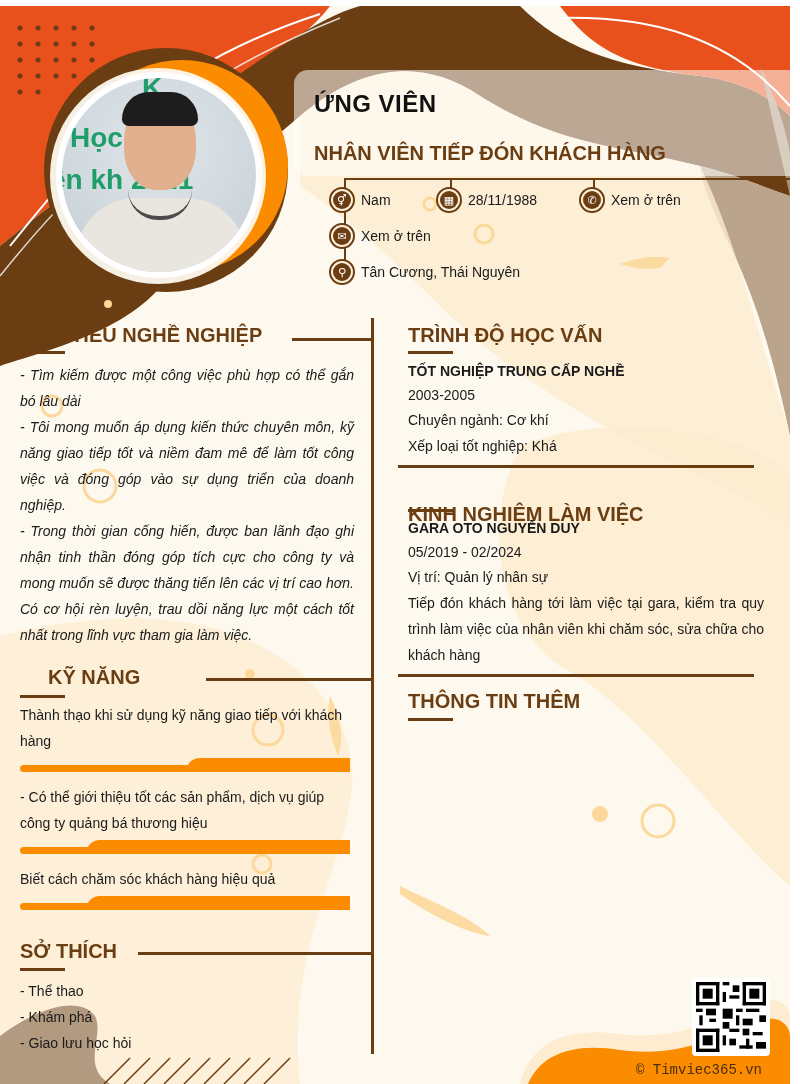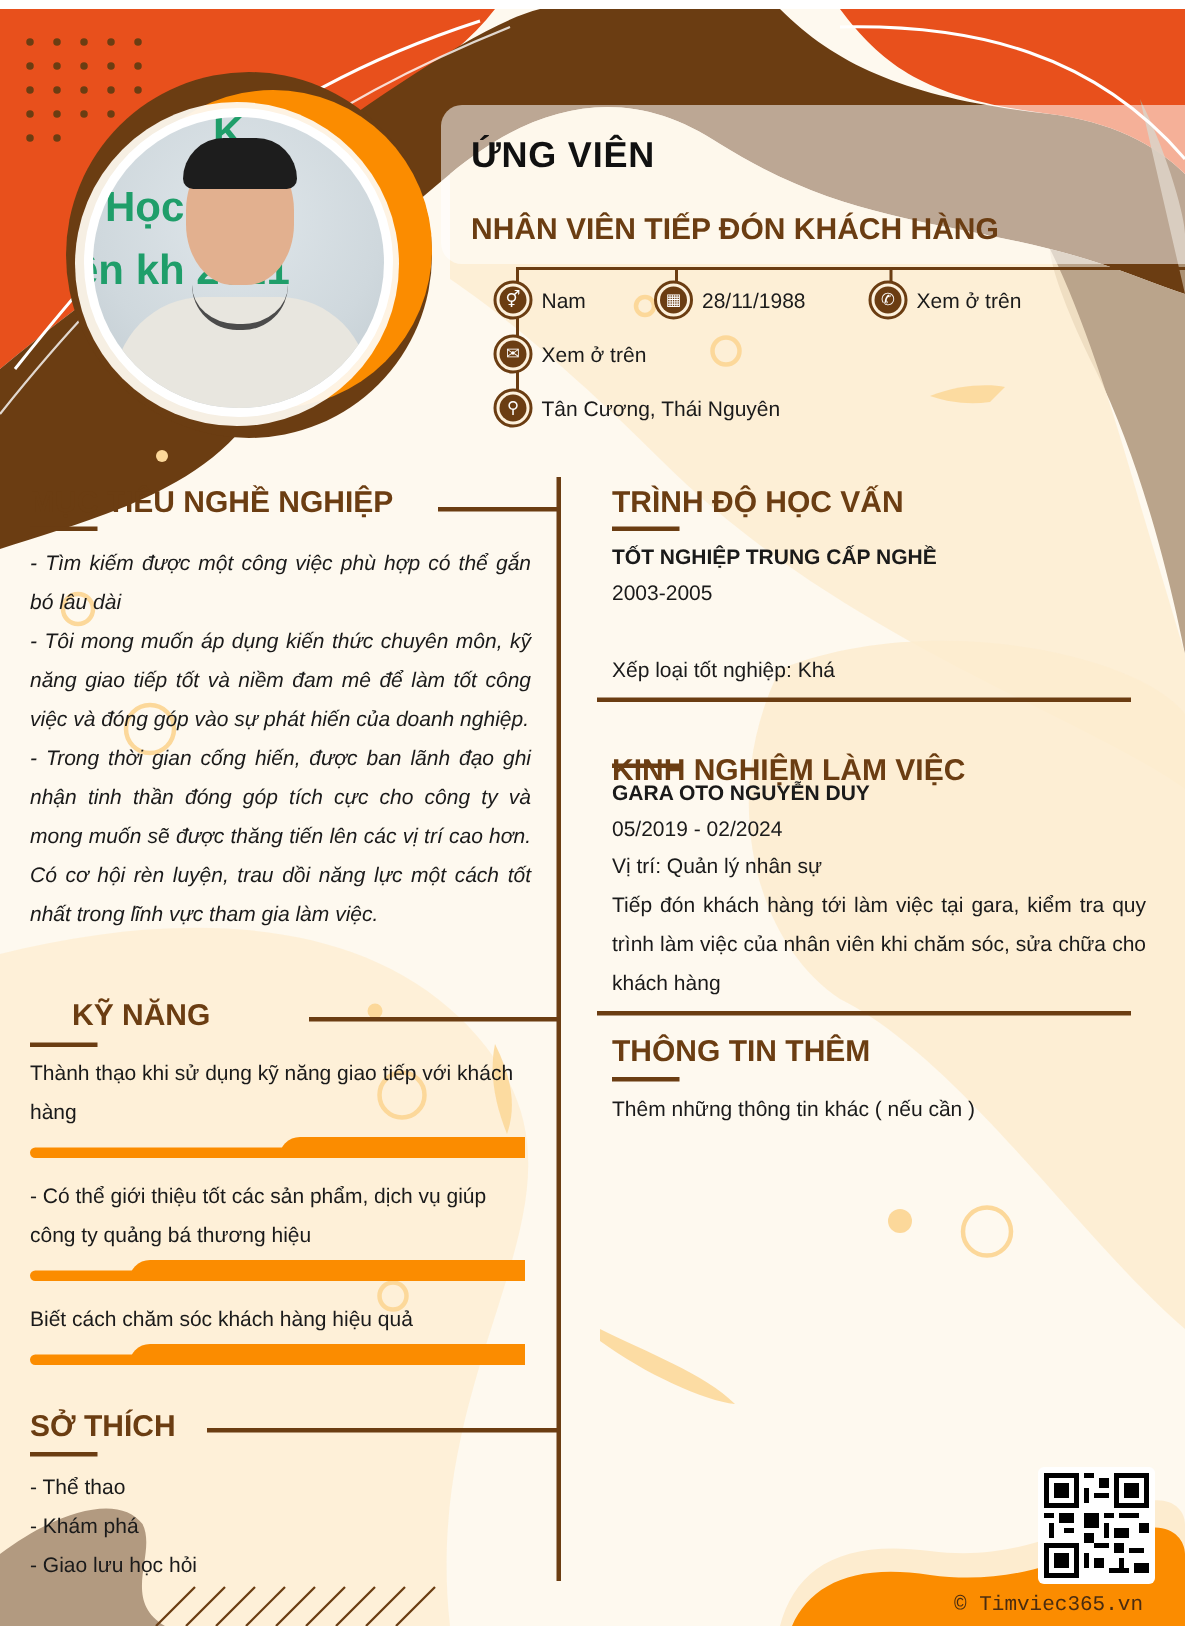--- a/index.html
+++ b/index.html
@@ -185,21 +185,21 @@
 
   <div class="hline" style="left:371px; top:312px; width:3px; height:736px;"></div>
   <div class="hline" style="left:292px; top:332px; width:80px; height:3px;"></div>
   <div class="hline" style="left:206px; top:672px; width:166px; height:3px;"></div>
   <div class="hline" style="left:138px; top:946px; width:234px; height:3px;"></div>
 
   <div class="sec-title" style="left:20px; top:318px;">MỤC TIÊU NGHỀ NGHIỆP</div>
   <div class="sec-underline" style="left:20px; top:345px;"></div>
   <div class="text objective" style="left:20px; top:356px; width:334px;">
     <div>- Tìm kiếm được một công việc phù hợp có thể gắn bó lâu dài</div>
-    <div>- Tôi mong muốn áp dụng kiến thức chuyên môn, kỹ năng giao tiếp tốt và niềm đam mê để làm tốt công việc và đóng góp vào sự phát hiến của doanh nghiệp.</div>
+    <div>- Tôi mong muốn áp dụng kiến thức chuyên môn, kỹ năng giao tiếp tốt và niềm đam mê để làm tốt công việc và đóng góp vào sự dụng triển của doanh nghiệp.</div>
     <div>- Trong thời gian cống hiến, được ban lãnh đạo ghi nhận tinh thần đóng góp tích cực cho công ty và mong muốn sẽ được thăng tiến lên các vị trí cao hơn. Có cơ hội rèn luyện, trau dồi năng lực một cách tốt nhất trong lĩnh vực tham gia làm việc.</div>
   </div>
 
   <div class="sec-title" style="left:4px; top:660px;margin-left:44px;">KỸ NĂNG</div>
   <div class="sec-underline" style="left:20px; top:689px;"></div>
 
   <div class="text" style="left:20px; top:696px; width:330px;">Thành thạo khi sử dụng kỹ năng giao tiếp với khách hàng</div>
   <div class="skill-bar" style="left:20px; top:752px; width:330px;">
     <div class="track"></div>
       <div class="fill" style="width:164px;"></div>
@@ -220,34 +220,34 @@
   <div class="sec-title" style="left:20px; top:934px;">SỞ THÍCH</div>
   <div class="sec-underline" style="left:20px; top:962px;"></div>
   <div class="text" style="left:20px; top:972px;">- Thể thao</div>
   <div class="text" style="left:20px; top:998px;">- Khám phá</div>
   <div class="text" style="left:20px; top:1024px;">- Giao lưu học hỏi</div>
 
   <div class="sec-title" style="left:408px; top:318px;">TRÌNH ĐỘ HỌC VẤN</div>
   <div class="sec-underline" style="left:408px; top:345px;"></div>
   <div class="text bold" style="left:408px; top:352px;">TỐT NGHIỆP TRUNG CẤP NGHỀ</div>
   <div class="text" style="left:408px; top:376px;">2003-2005</div>
+  <div class="text" style="left:408px; top:401px;">Chuyên ngành: Cơ khí</div>
   <div class="text" style="left:408px; top:427px;">Xếp loại tốt nghiệp: Khá</div>
   <div class="hline" style="left:398px; top:459px; width:356px; height:3px;"></div>
 
   <div class="sec-title" style="left:408px; top:476px;margin-top:21px;">KINH NGHIỆM LÀM VIỆC</div>
   <div class="sec-underline" style="left:408px; top:503px;"></div>
   <div class="text bold" style="left:408px; top:509px;">GARA OTO NGUYỄN DUY</div>
   <div class="text" style="left:408px; top:533px;">05/2019 - 02/2024</div>
   <div class="text" style="left:408px; top:584px; width:356px; text-align:justify;">Tiếp đón khách hàng tới làm việc tại gara, kiểm tra quy trình làm việc của nhân viên khi chăm sóc, sửa chữa cho khách hàng</div>
   <div class="text" style="left:408px; top:558px;">Vị trí: Quản lý nhân sự</div>
   <div class="hline" style="left:398px; top:668px; width:356px; height:3px;"></div>
 
   <div class="sec-title" style="left:408px; top:684px;">THÔNG TIN THÊM</div>
   <div class="sec-underline" style="left:408px; top:712px;"></div>
-  <div class="text" style="left:408px; top:720px;">Thêm những thông tin khác ( nếu cần )</div>
 
   <div class="qr">
     <svg width="70" height="70" viewBox="0 0 21 21">
       <rect width="21" height="21" fill="#fff"></rect>
       <g fill="#000">
         <rect x="0" y="0" width="7" height="1"></rect>
           <rect x="0" y="6" width="7" height="1"></rect>
           <rect x="0" y="0" width="1" height="7"></rect>
           <rect x="6" y="0" width="1" height="7"></rect>
           <rect x="2" y="2" width="3" height="3"></rect>

